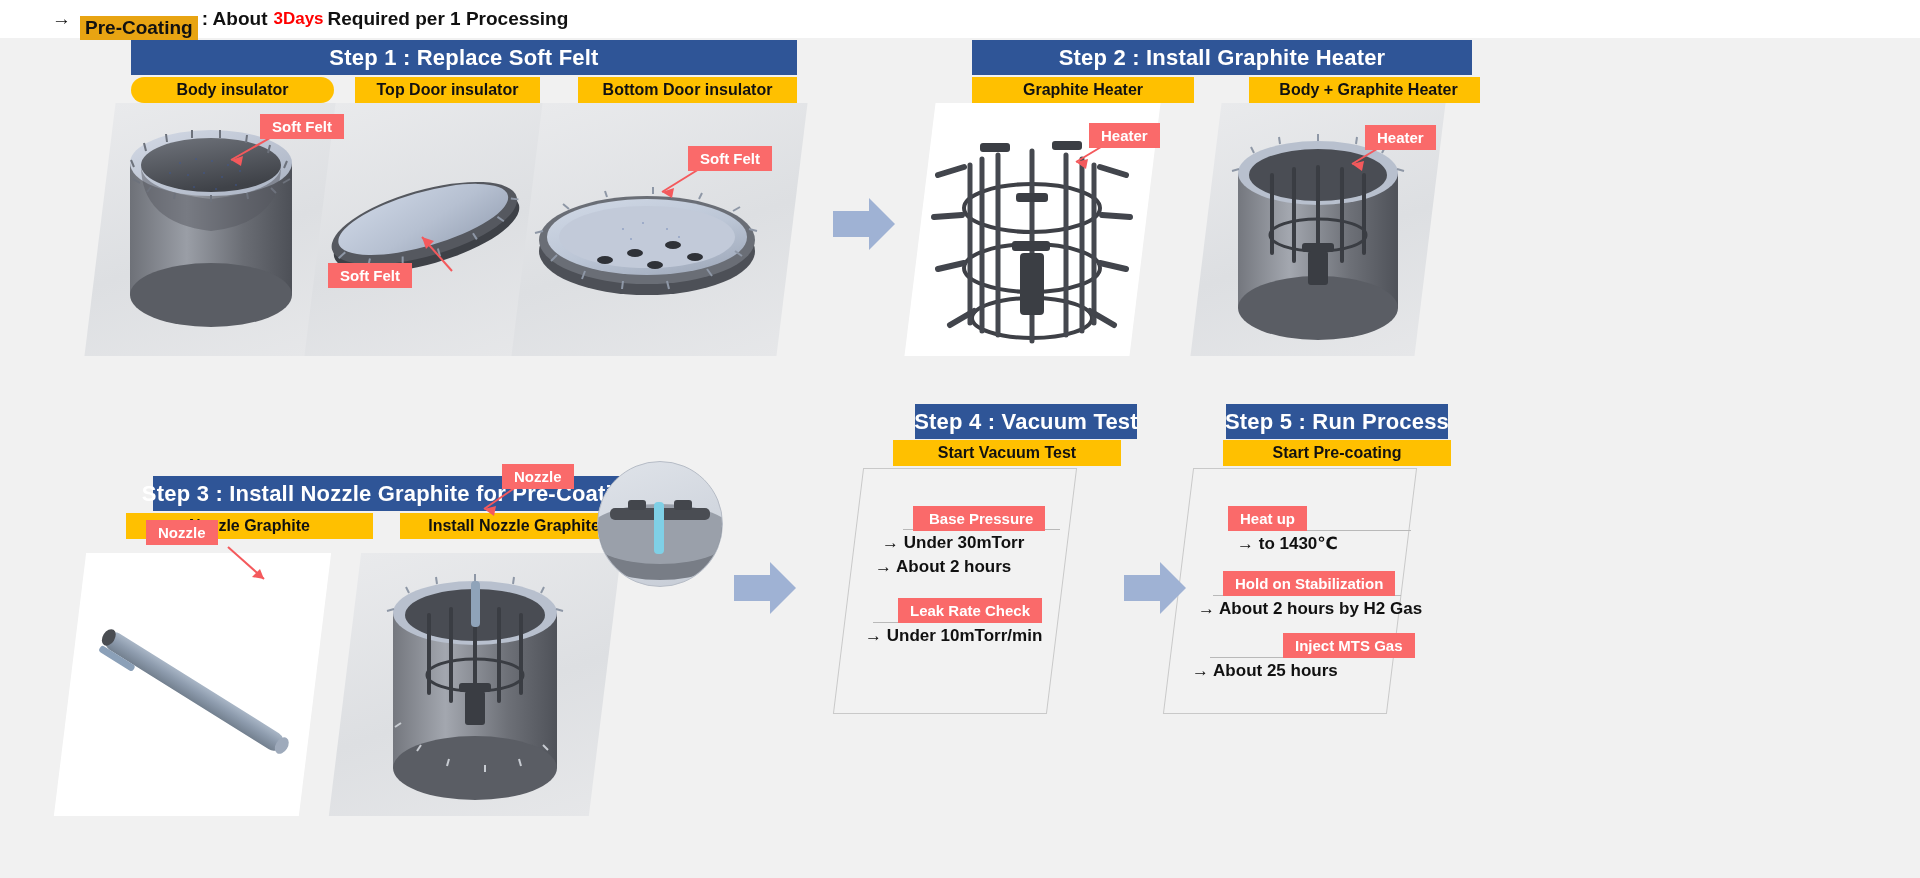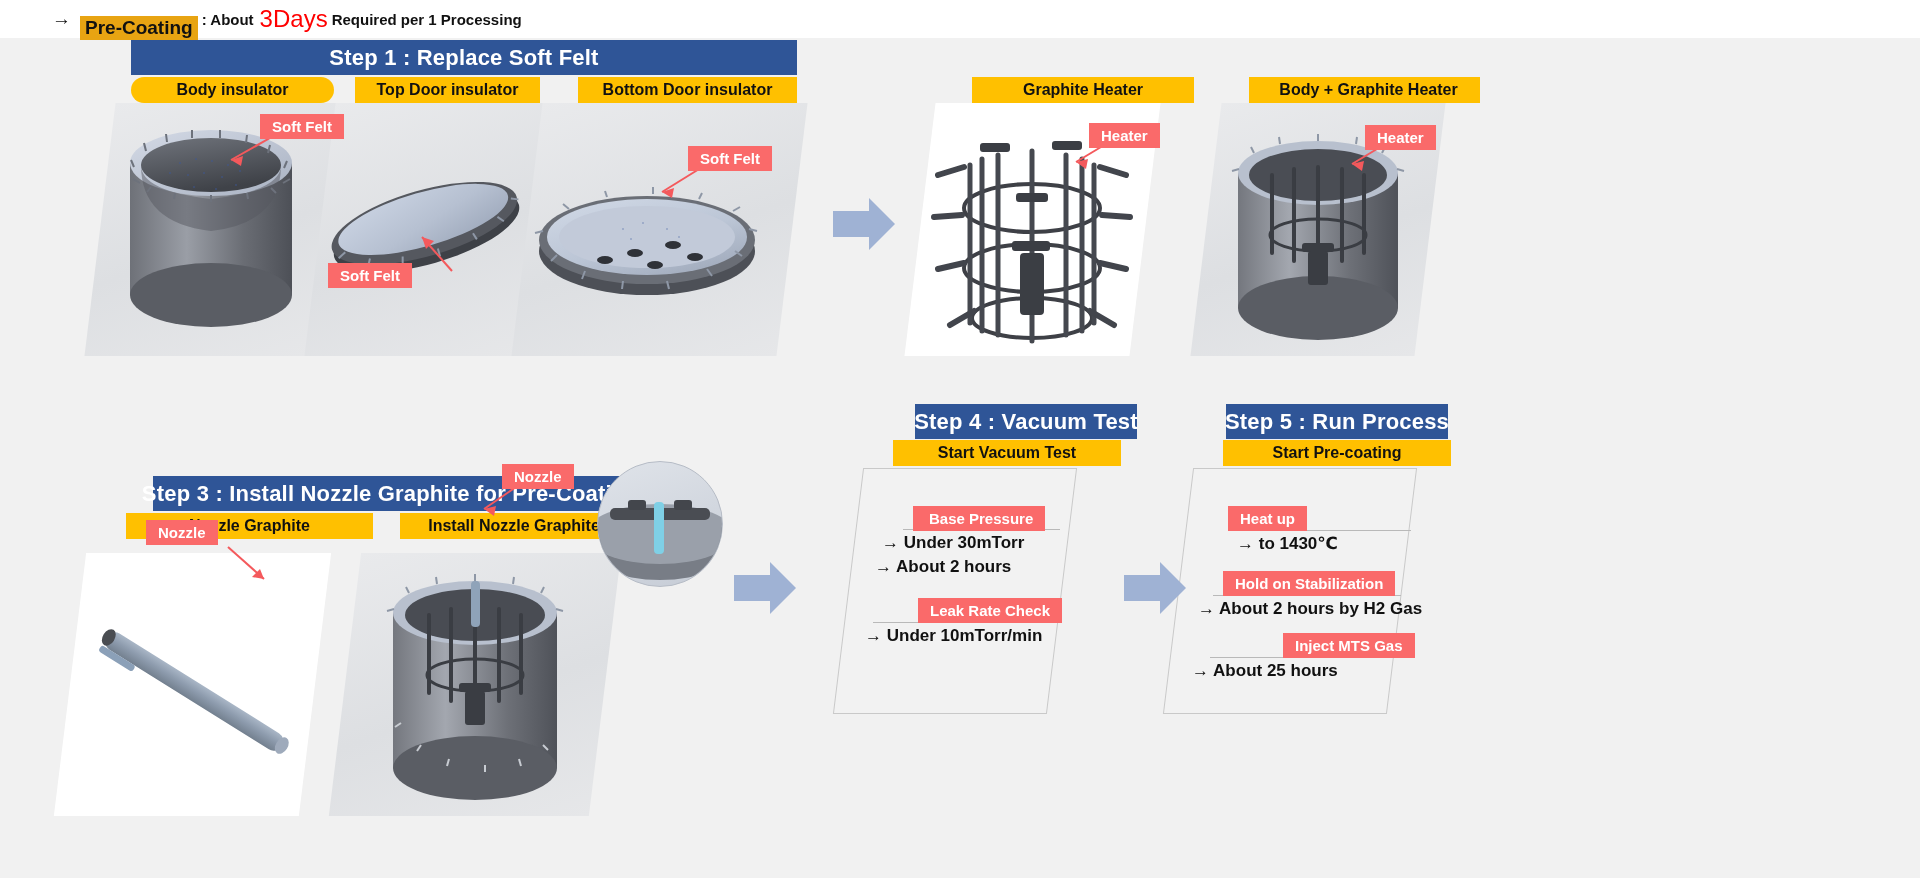--- a/index.html
+++ b/index.html
@@ -14,22 +14,22 @@
   
   #top-title{
     position:absolute;left:0;top:0;width:1920px;height:38px;
     background:#ffffff;display:flex;align-items:center;
   }
   #top-title .arrow{margin-left:52px;font-size:19px;font-weight:bold;color:#111;}
   #top-title .hl{
     background:#e8a412;color:#111;font-weight:bold;font-size:19px;
     padding:1px 5px;margin-left:9px;margin-top:18px;
   }
-  #top-title .rest{font-size:15px;font-weight:bold;color:#111;margin-left:4px;}
-  #top-title .red{color:#ff0000;font-weight:normal;font-size:24px;}
+  #top-title .rest{font-size:19px;font-weight:bold;color:#111;margin-left:4px;}
+  #top-title .red{color:#ff0000;font-weight:bold;font-size:17px;}
 
   
   .step-head{
     position:absolute;background:#2f5597;color:#fff;
     font-size:22px;font-weight:bold;letter-spacing:.2px;
     display:flex;align-items:center;justify-content:center;
     height:35px;white-space:nowrap;
   }
   .sub-head{
     position:absolute;background:#ffc000;color:#111;
@@ -242,20 +242,21 @@
   <div class="tag" style="left:688px;top:146px;">Soft Felt</div>
   <svg class="leader" style="left:648px;top:162px;" width="64" height="44">
     <line x1="56" y1="4" x2="14" y2="30" stroke="#f4595c" stroke-width="2"></line>
     <polygon points="14,30 26,26 24,36" fill="#f4595c"></polygon>
   </svg>
 
   <svg class="flow-arrow" style="left:833px;top:198px;" width="64" height="52">
     <polygon points="0,13 36,13 36,0 62,26 36,52 36,39 0,39" fill="#9fb2d4"></polygon>
   </svg>
 
+  <div class="step-head" style="left:972px;top:40px;width:500px;">Step 2 : Install Graphite Heater</div>
 
   <div class="sub-head" style="left:972px;top:77px;width:222px;">Graphite Heater</div>
   <div class="sub-head" style="left:1249px;top:77px;width:223px;padding-left:8px;">Body + Graphite Heater</div>
 
   <div class="panel white" style="left:920px;top:103px;width:225px;height:253px;">
     <div class="panel-inner">
       <svg width="225" height="253" viewBox="0 0 225 253">
         <g stroke="#3e4046" stroke-width="4" fill="none" stroke-linecap="round">
           <ellipse cx="112" cy="105" rx="68" ry="24"></ellipse>
           <ellipse cx="112" cy="165" rx="68" ry="24"></ellipse>
@@ -452,21 +453,21 @@
 
   <div class="panel sheet" style="left:848px;top:468px;width:212px;height:244px;">
     <div class="panel-inner"></div>
   </div>
 
   <div class="tag" style="left:913px;top:506px;padding-left:16px;">Base Pressure</div>
   <div class="rule" style="left:903px;top:529px;width:157px;"></div>
   <div class="txt-line" style="left:882px;top:533px;">→  Under 30mTorr</div>
   <div class="txt-line" style="left:875px;top:557px;">→  About 2 hours</div>
 
-  <div class="tag" style="left:918px;top:598px;">Leak Rate Check</div>
+  <div class="tag" style="left:898px;top:598px;">Leak Rate Check</div>
   <div class="rule" style="left:873px;top:622px;width:168px;"></div>
   <div class="txt-line" style="left:865px;top:626px;">→  Under 10mTorr/min</div>
 
   <svg class="flow-arrow" style="left:1124px;top:562px;" width="64" height="52">
     <polygon points="0,13 36,13 36,0 62,26 36,52 36,39 0,39" fill="#9fb2d4"></polygon>
   </svg>
 
   <div class="step-head" style="left:1226px;top:404px;width:222px;">Step 5 : Run Process</div>
   <div class="sub-head" style="left:1223px;top:440px;width:228px;">Start Pre-coating</div>
 

